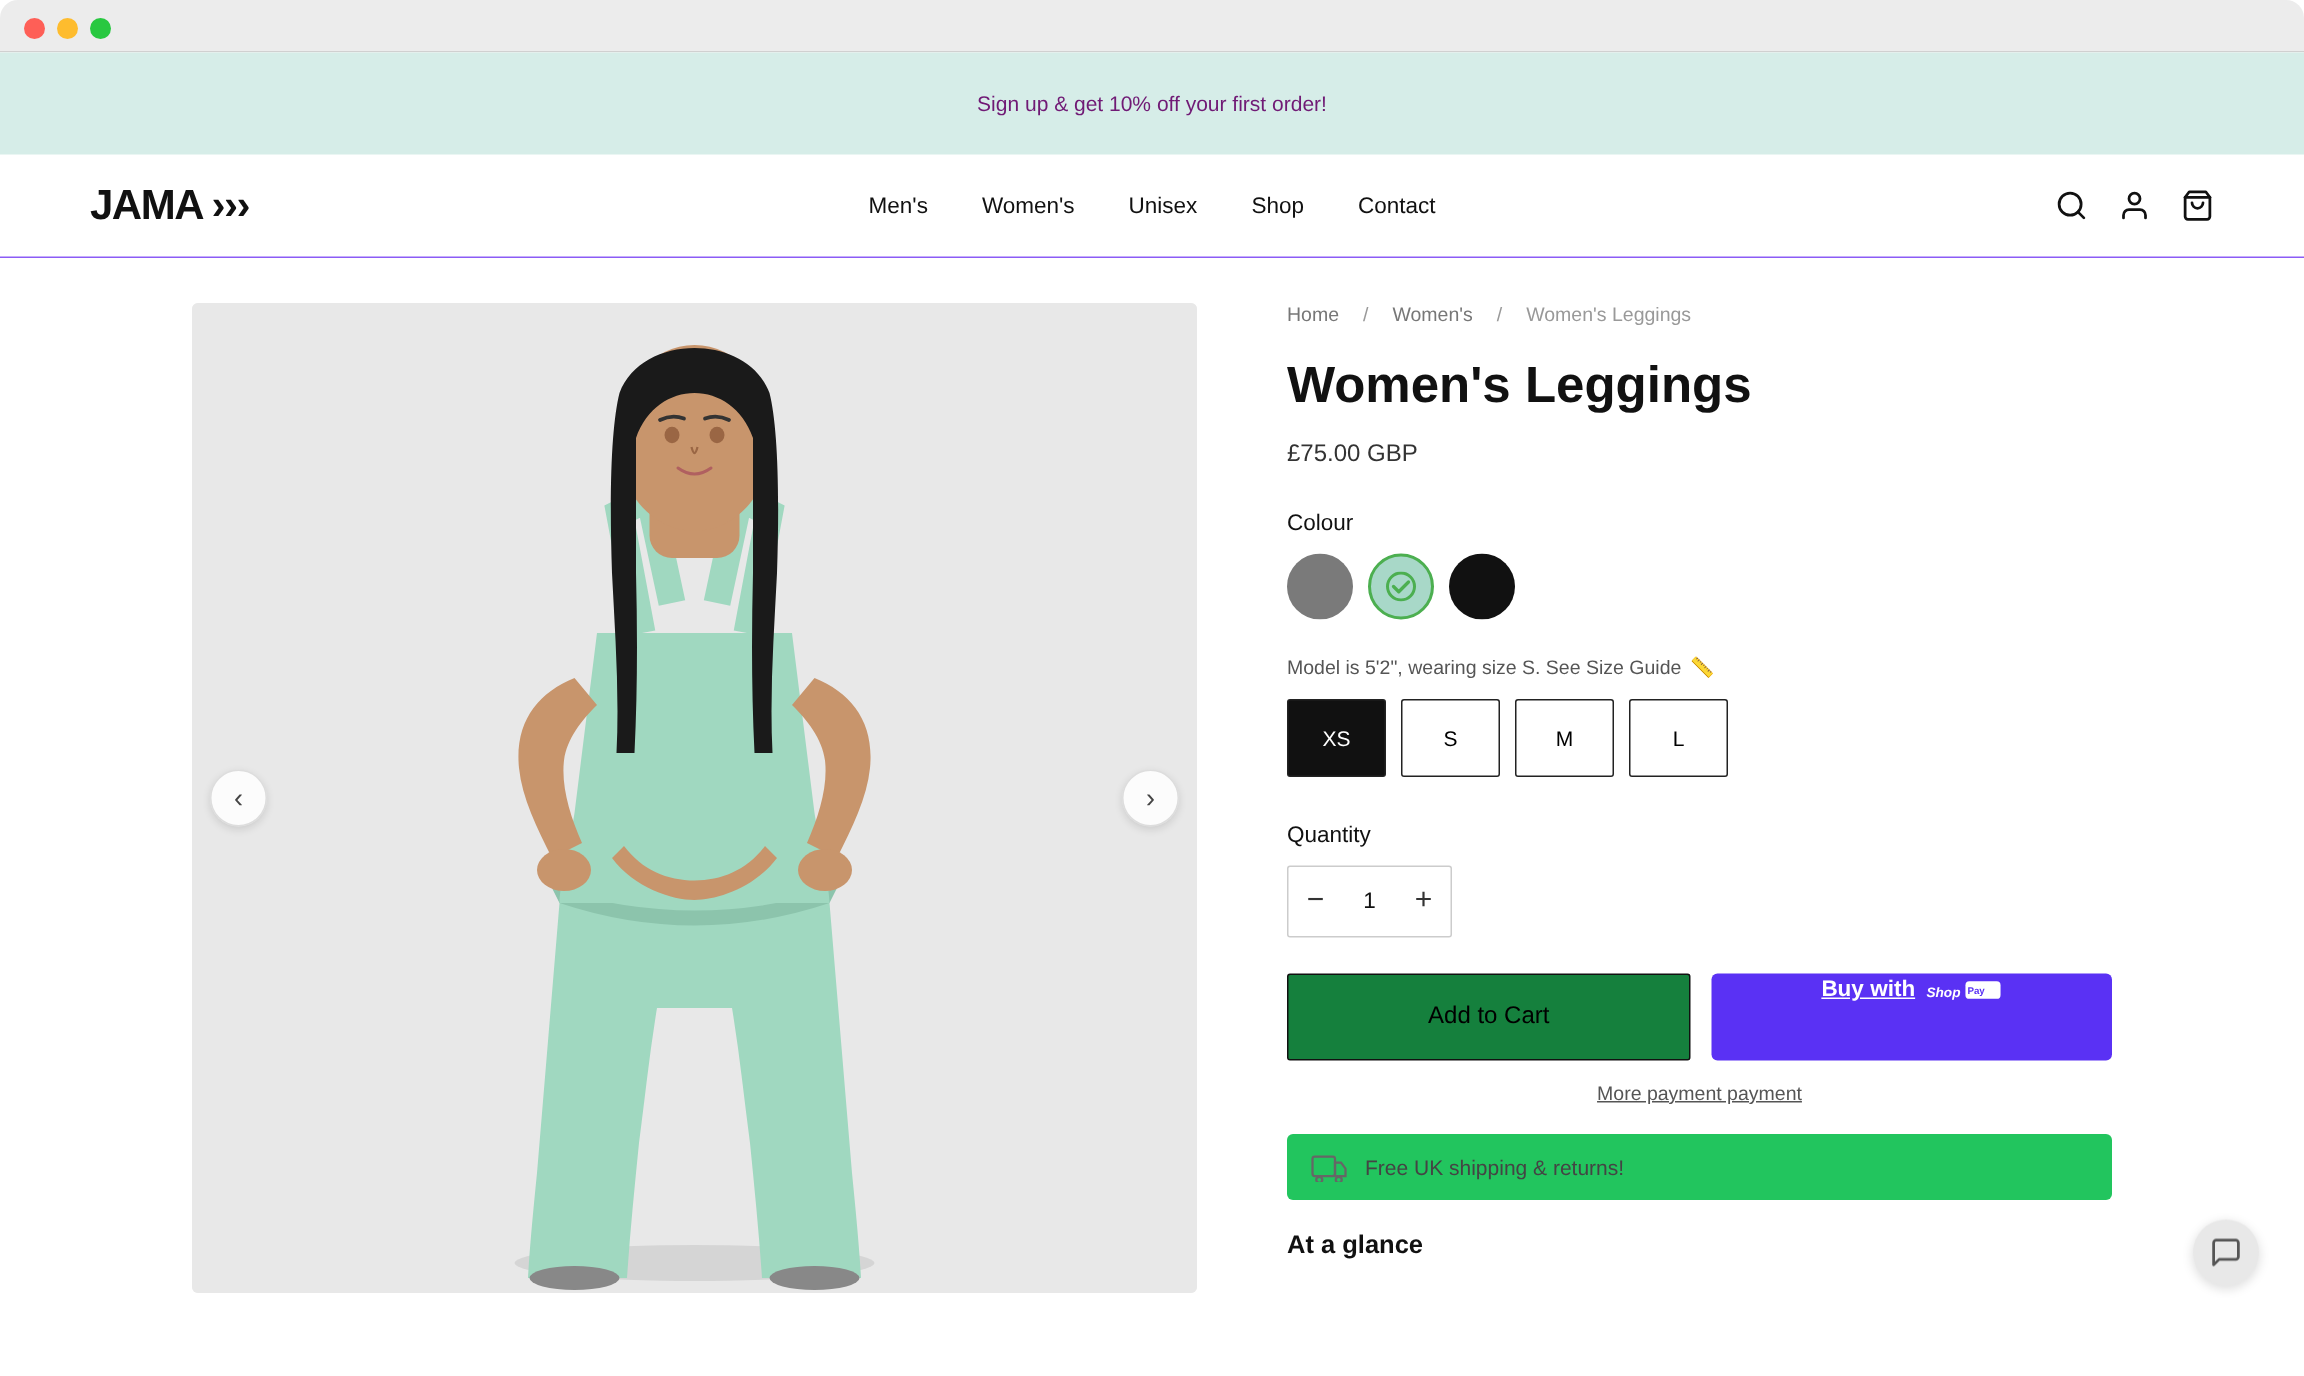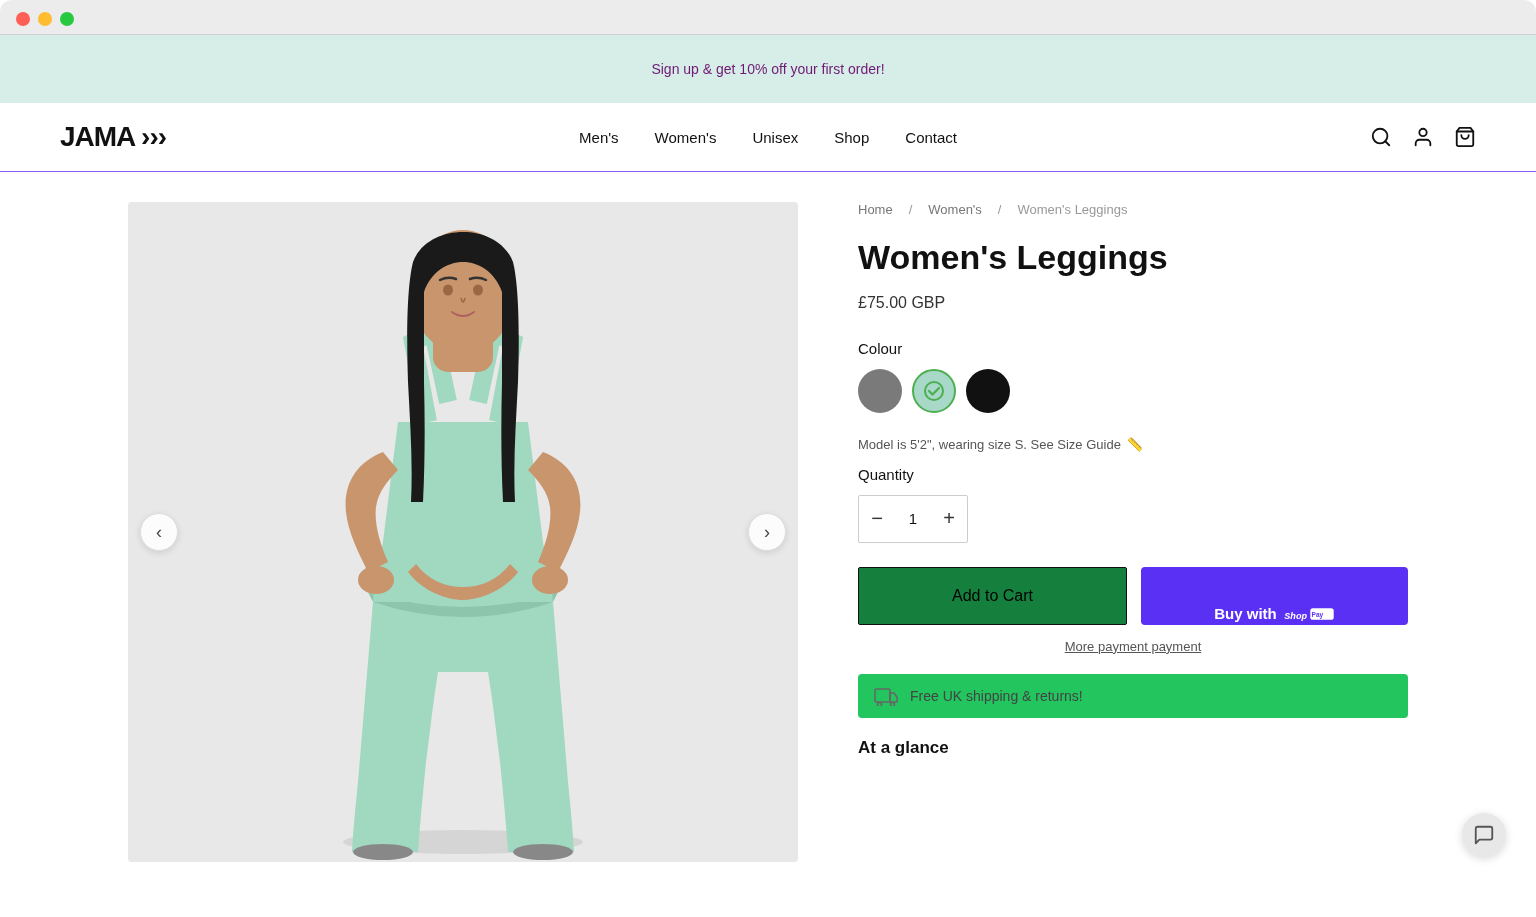--- a/index.html
+++ b/index.html
@@ -235,23 +235,24 @@
       flex: 1;
       height: 58px;
       background: #5a31f4;
       border: none;
       color: #fff;
       font-size: 15px;
       font-weight: 600;
       cursor: pointer;
       border-radius: 4px;
       display: flex;
-      align-items: flex-end;
+      align-items: flex-start;
       justify-content: center;
       gap: 6px;
+      text-decoration: underline;
     }
     .shop-pay-text { display: flex; align-items: center; gap: 6px; }
 
     .more-payment {
       text-align: center;
       font-size: 13px;
       color: #555;
       text-decoration: underline;
       cursor: pointer;
       margin-bottom: 20px;
@@ -416,20 +417,26 @@
         </svg>
       </div>
       <div class="colour-swatch black" title="Black"></div>
     </div>
 
     <div class="size-note">
       <span>Model is 5'2", wearing size S. See Size Guide</span>
       <span>📏</span>
     </div>
 
+    <div class="size-options">
+      <button class="size-btn active">XS</button>
+      <button class="size-btn">S</button>
+      <button class="size-btn">M</button>
+      <button class="size-btn">L</button>
+    </div>
 
     <div class="quantity-label">Quantity</div>
     <div class="quantity-control">
       <button class="qty-btn">−</button>
       <span class="qty-value">1</span>
       <button class="qty-btn">+</button>
     </div>
 
     <div class="action-buttons">
       <button class="add-to-cart-btn">Add to Cart</button>

